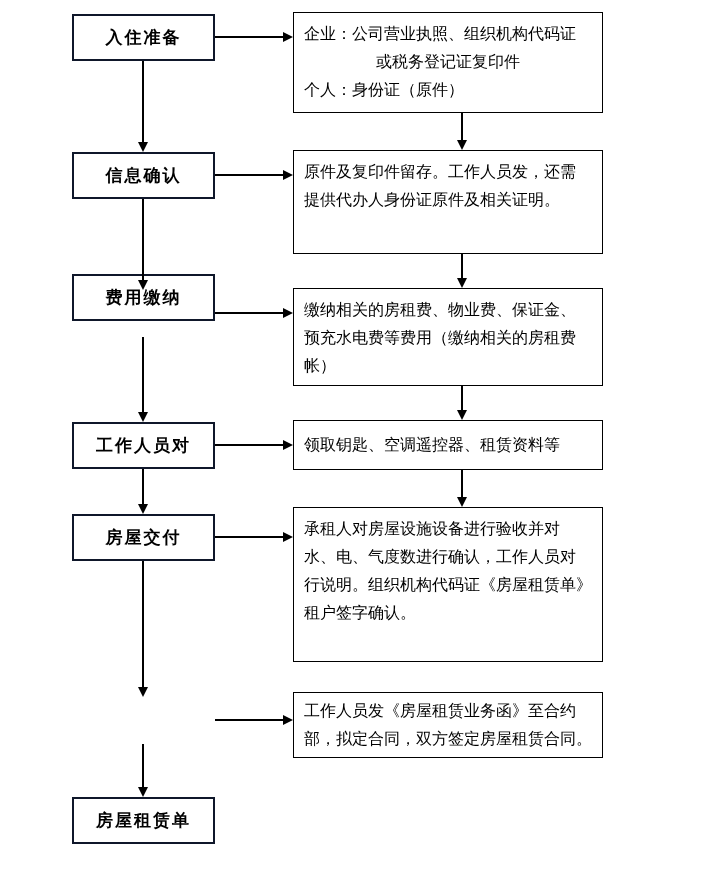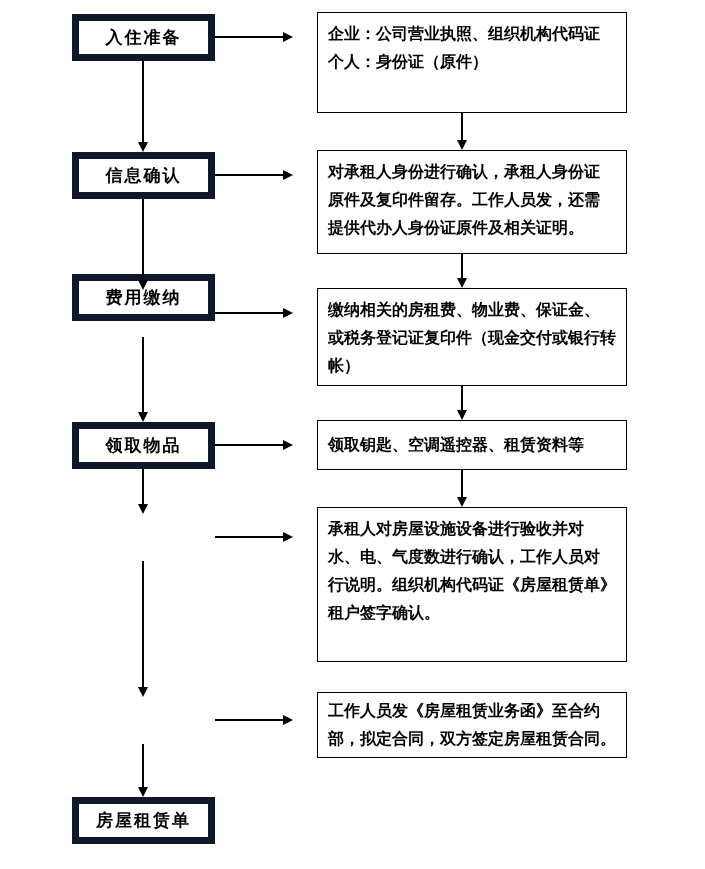--- a/index.html
+++ b/index.html
@@ -4,28 +4,28 @@
 <style>
   * { margin:0; padding:0; box-sizing:border-box; }
   html,body { background:#ffffff; }
   .page {
     position:relative; width:705px; height:869px; margin:0 auto;
     background:#ffffff; color:#000;
     font-family:"Liberation Sans","DejaVu Sans",sans-serif;
   }
   .lbox {
     position:absolute; left:72px; width:143px; height:47px;
-    border:7px solid #0f172a; background:#fff;
+    border:2px solid #0f172a; background:#fff;
     display:flex; align-items:center; justify-content:center;
     font-size:17px; font-weight:bold; letter-spacing:2px;
   }
   .rbox {
     position:absolute; left:293px; width:310px;
     border:1px solid #000; background:#fff;
-    padding:7px 10px; font-size:16px; font-weight:bold; line-height:28px;margin-left:24px;
+    padding:7px 10px; font-size:16px; font-weight:normal; line-height:28px;
   }
   .ln { white-space:nowrap; }
   .ln.indent { padding-left:72px; }
   .vline { position:absolute; width:2px; background:#000; }
   .hline { position:absolute; height:2px; background:#000; }
   .head-down {
     position:absolute; width:0; height:0;
     border-left:5px solid transparent; border-right:5px solid transparent;
     border-top:10px solid #000;
   }
@@ -43,40 +43,43 @@
   <div class="lbox" style="top:14px">
       <span>入住准备</span>
     </div>
   <div class="lbox" style="top:152px">
       <span>信息确认</span>
     </div>
   <div class="lbox" style="top:274px">
       <span>费用缴纳</span>
     </div>
   <div class="lbox" style="top:422px">
-      <span>领取物品</span>
+      <span>工作人员对</span>
+    </div>
+  <div class="lbox" style="top:514px">
+      <span>房屋交付</span>
     </div>
   <div class="lbox" style="top:797px">
       <span>房屋租赁单</span>
     </div>
 
   <div class="rbox" style="top:12px;height:101px">
     <div class="ln">企业：公司营业执照、组织机构代码证</div>
+    <div class="ln indent">或税务登记证复印件</div>
     <div class="ln">个人：身份证（原件）</div>
   </div>
 
   <div class="rbox" style="top:150px;height:104px">
-    <div class="ln">对承租人身份进行确认，承租人身份证</div>
     <div class="ln">原件及复印件留存。工作人员发，还需</div>
     <div class="ln">提供代办人身份证原件及相关证明。</div>
   </div>
 
   <div class="rbox" style="top:288px;height:98px">
     <div class="ln">缴纳相关的房租费、物业费、保证金、</div>
-    <div class="ln">或税务登记证复印件（现金交付或银行转</div>
+    <div class="ln">预充水电费等费用（缴纳相关的房租费</div>
     <div class="ln">帐）</div>
   </div>
 
   <div class="rbox" style="top:420px;height:50px;padding-top:10px">
     <div class="ln">领取钥匙、空调遥控器、租赁资料等</div>
   </div>
 
   <div class="rbox" style="top:507px;height:155px">
     <div class="ln">承租人对房屋设施设备进行验收并对</div>
     <div class="ln">水、电、气度数进行确认，工作人员对</div>

